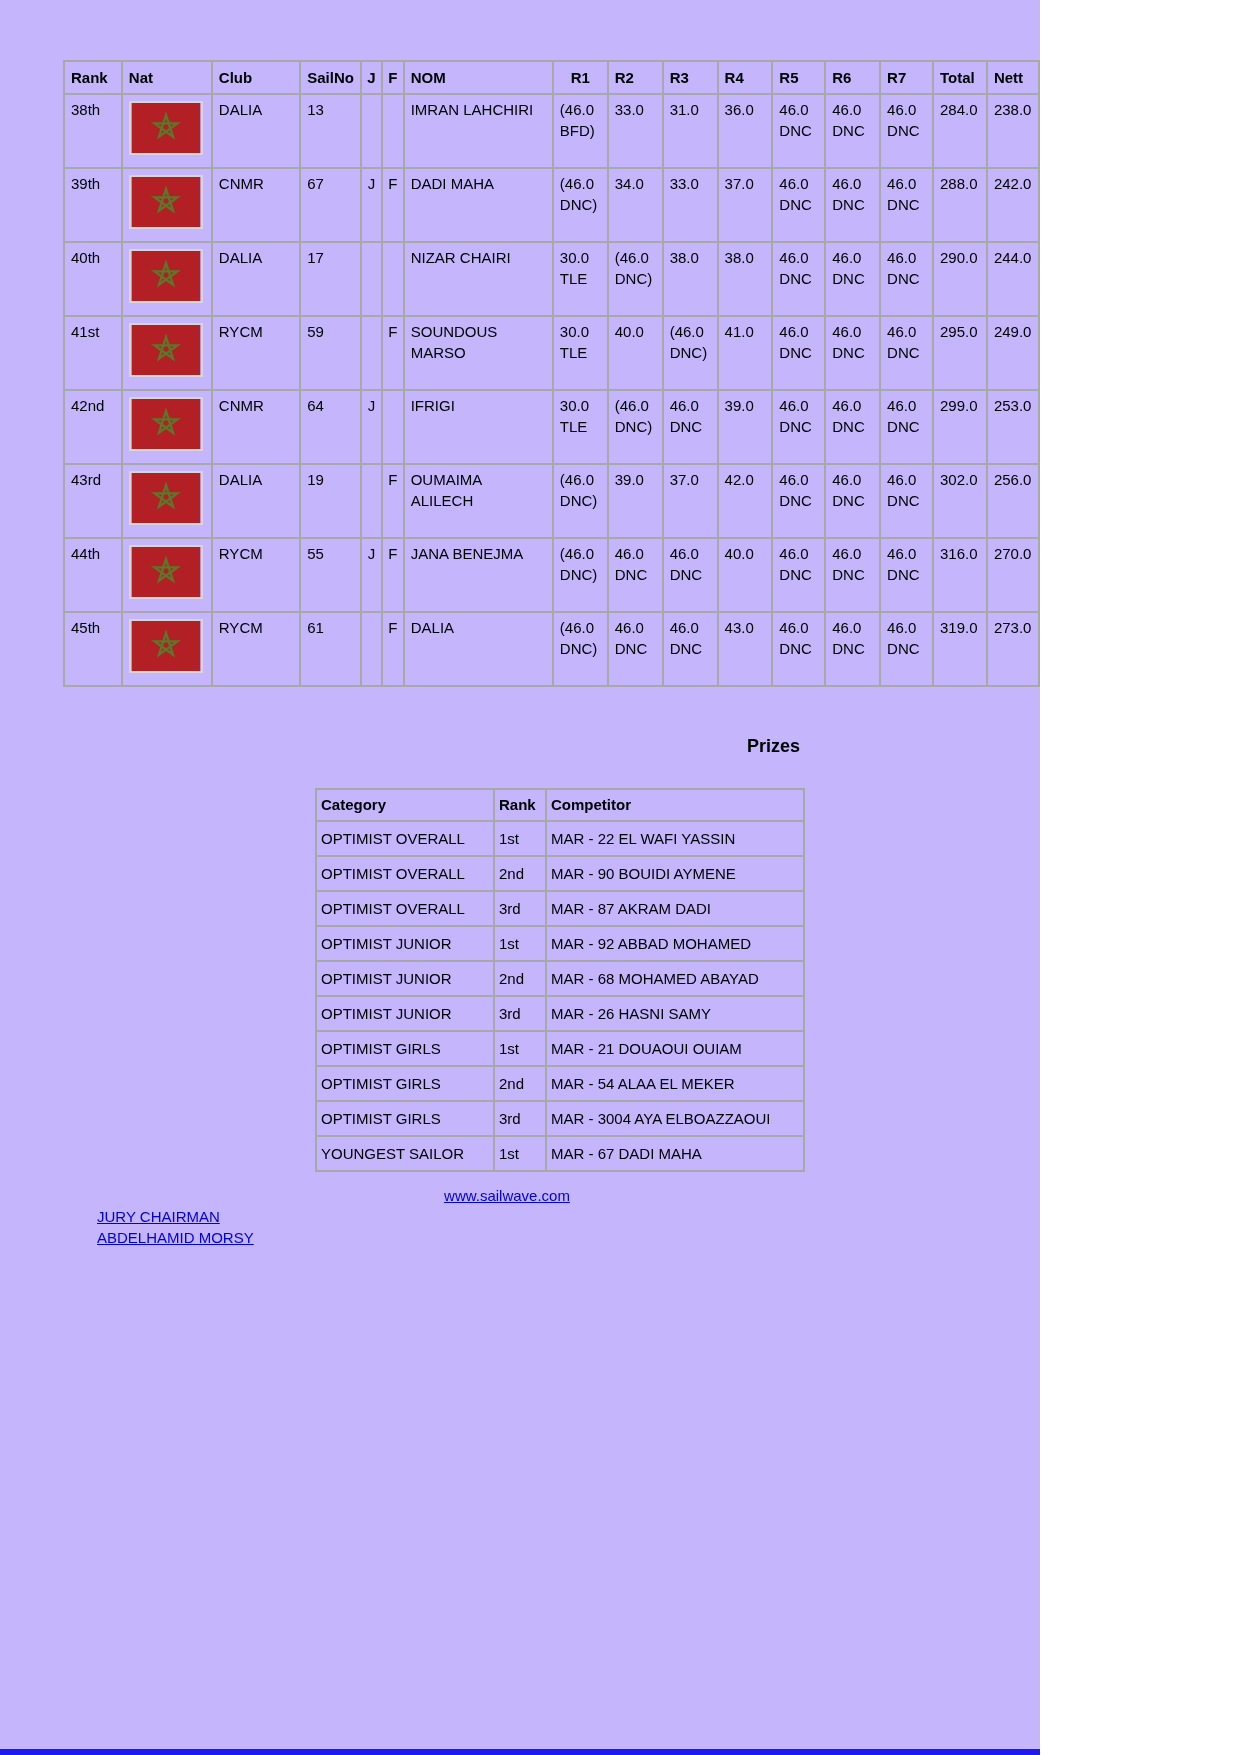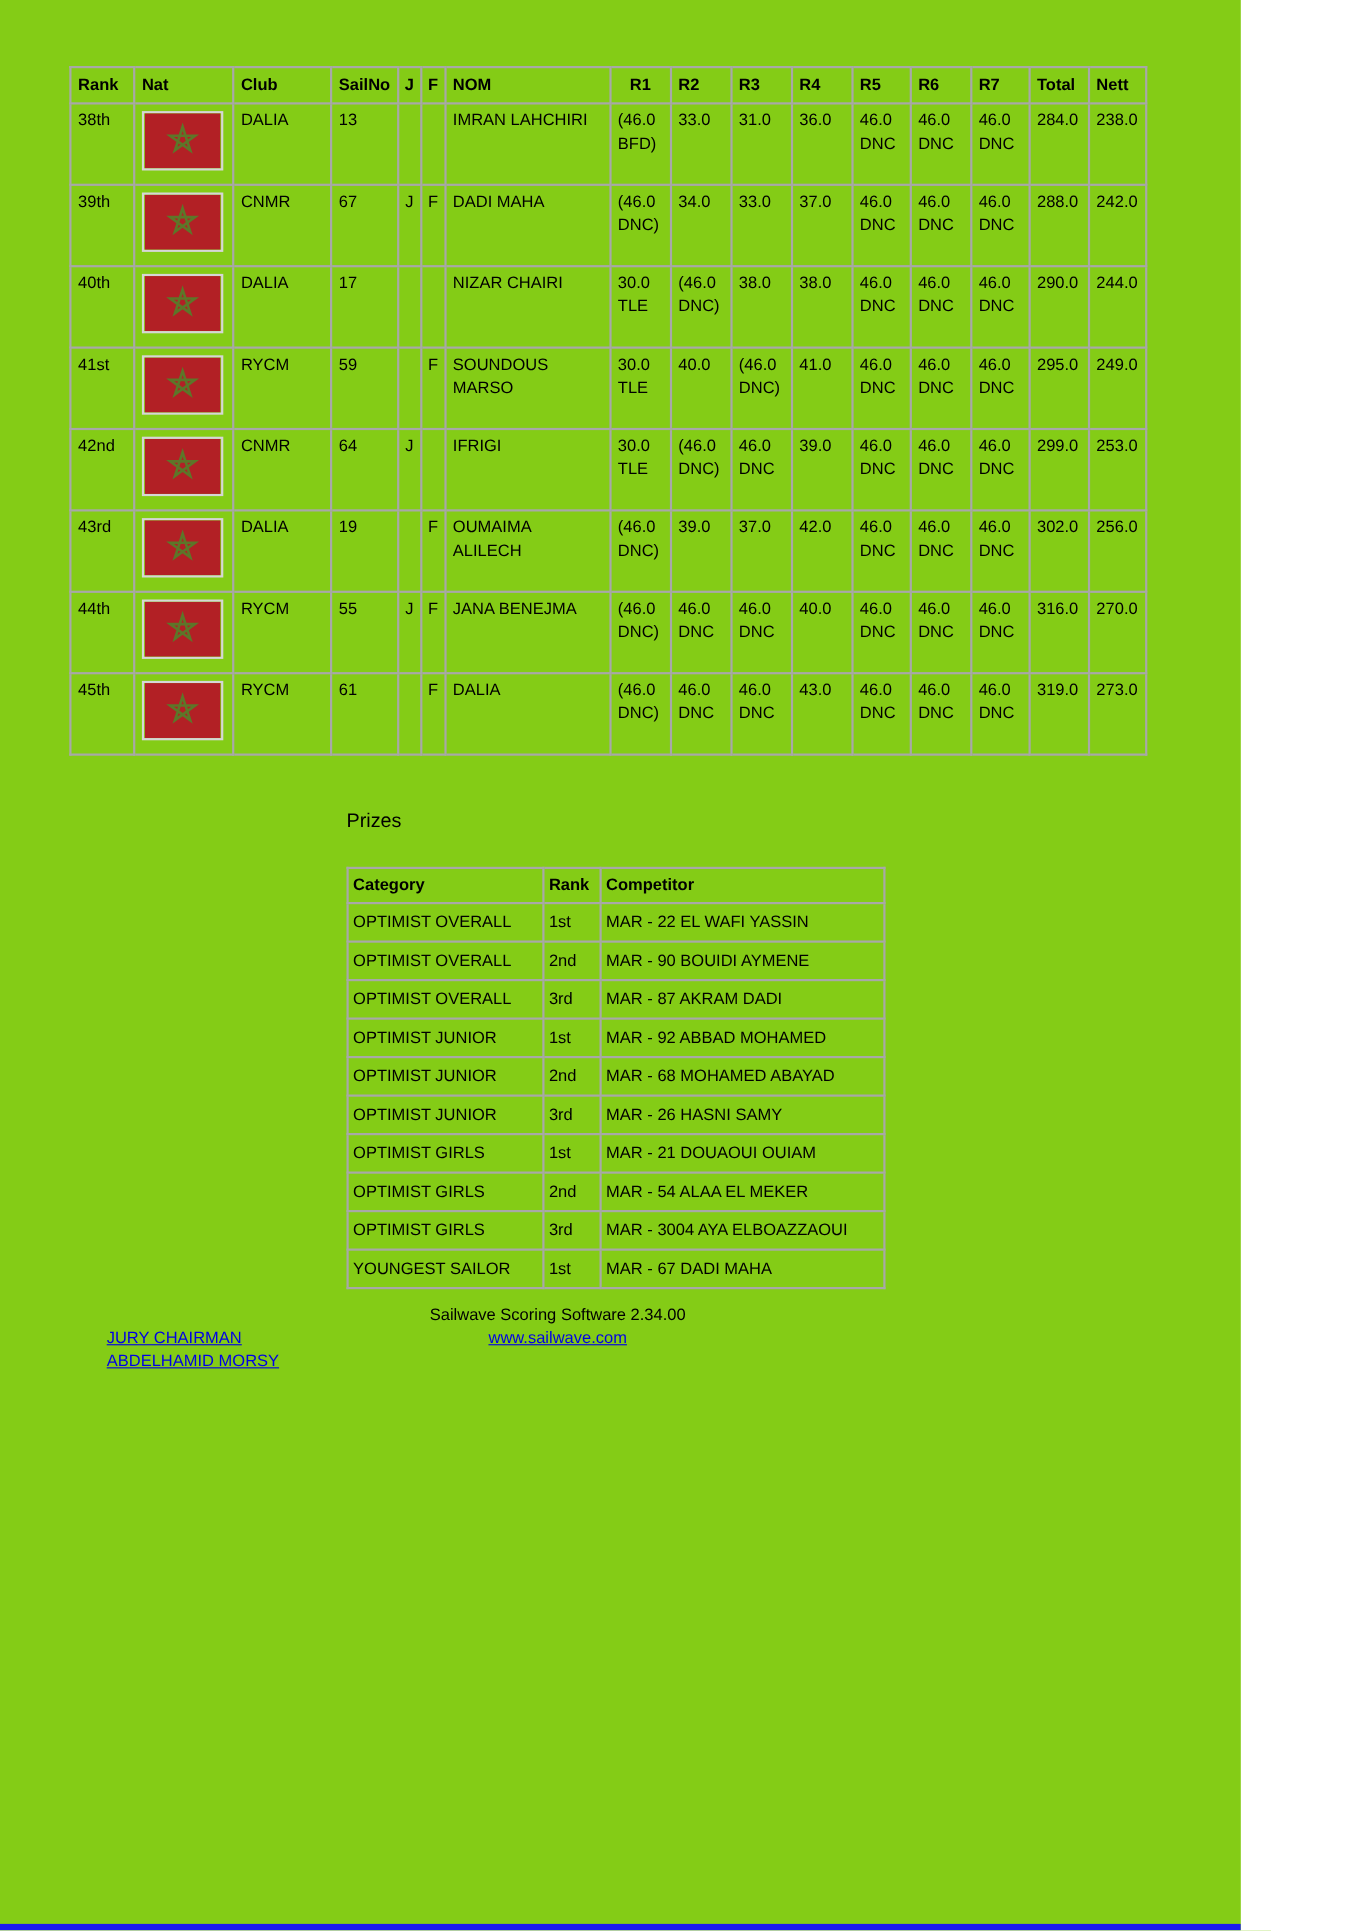--- a/index.html
+++ b/index.html
@@ -1,23 +1,23 @@
 <!DOCTYPE html>
 <html><head>
 <meta charset="utf-8">
 <style>
   * { box-sizing: border-box; }
   html, body { margin: 0; padding: 0; background: #ffffff; }
   body { font-family: "Liberation Sans", sans-serif; color: #000; }
 
   .page {
     position: relative;
-    width: 1128px;
+    width: 1040px;
     height: 1755px;
-    background: #84cc16;
+    background: #c4b5fd;
     overflow: hidden;
   }
 
   table { border-collapse: collapse; table-layout: fixed; }
 
   
   .results { position: absolute; top: 60px; left: 63px; }
   .results th, .results td {
     border: 2px solid #a8a8a8;
     text-align: left;
@@ -34,23 +34,23 @@
   .flagbox { margin-top: 2px; }
   .flagbox svg { display: block; }
 
   
   .prizes-title {
     position: absolute;
     top: 736px;
     left: 315px;
     width: 485px;
     margin: 0;
-    text-align: left;
+    text-align: right;
     font-size: 18px;
-    font-weight: normal;
+    font-weight: bold;
   }
   .prizes { position: absolute; top: 788px; left: 315px; }
   .prizes th, .prizes td {
     border: 2px solid #a8a8a8;
     text-align: left;
     vertical-align: middle;
     padding: 4px 4px;
     font-size: 15px;
     line-height: 20px;
     overflow: hidden;
@@ -356,21 +356,20 @@
         <tr>
           <td>YOUNGEST SAILOR</td>
           <td>1st</td>
           <td>MAR - 67 DADI MAHA</td>
         </tr>
       </tbody>
   </table>
 
   <div class="footer">
     <div class="f-center">
-      <div>Sailwave Scoring Software 2.34.00</div>
       <a style="color: rgb(0, 0, 230);">www.sailwave.com</a>
     </div>
     <div class="f-left">
       <a style="color: rgb(0, 0, 230);">JURY CHAIRMAN</a><br>
       <a style="color: rgb(0, 0, 230);">ABDELHAMID MORSY</a>
     </div>
   </div>
 
   <div class="bottom-bar" style="background: rgb(27, 27, 239);"></div>
 </div>

